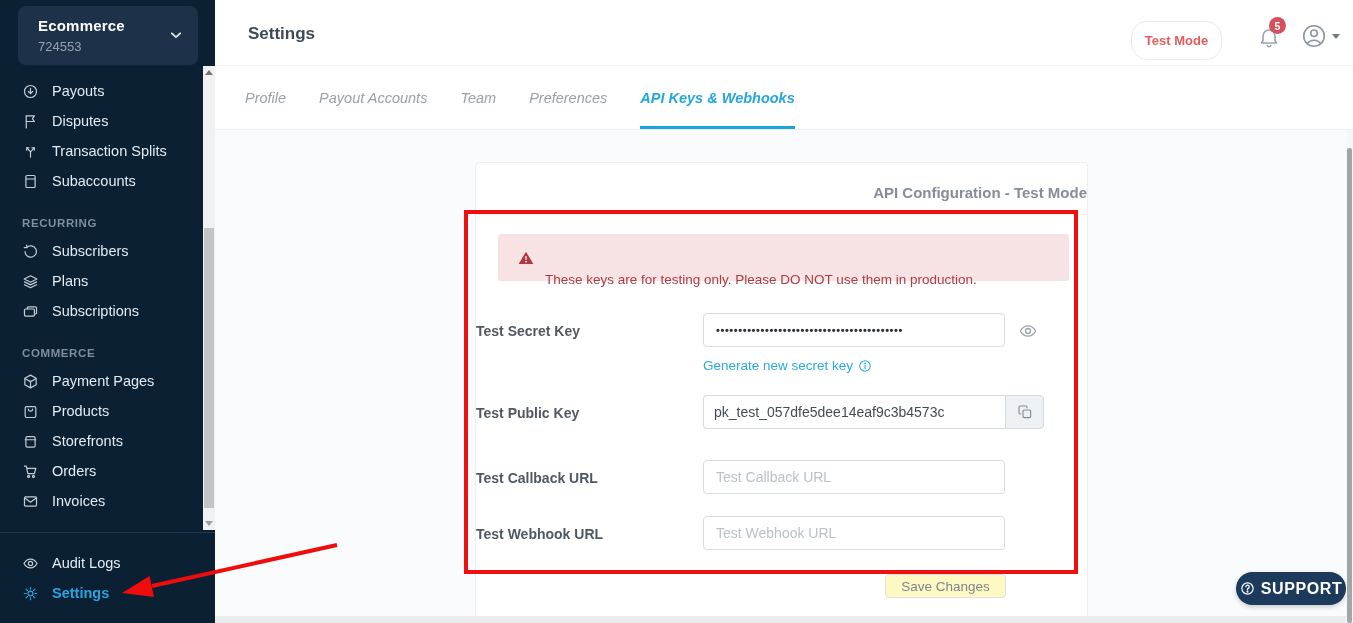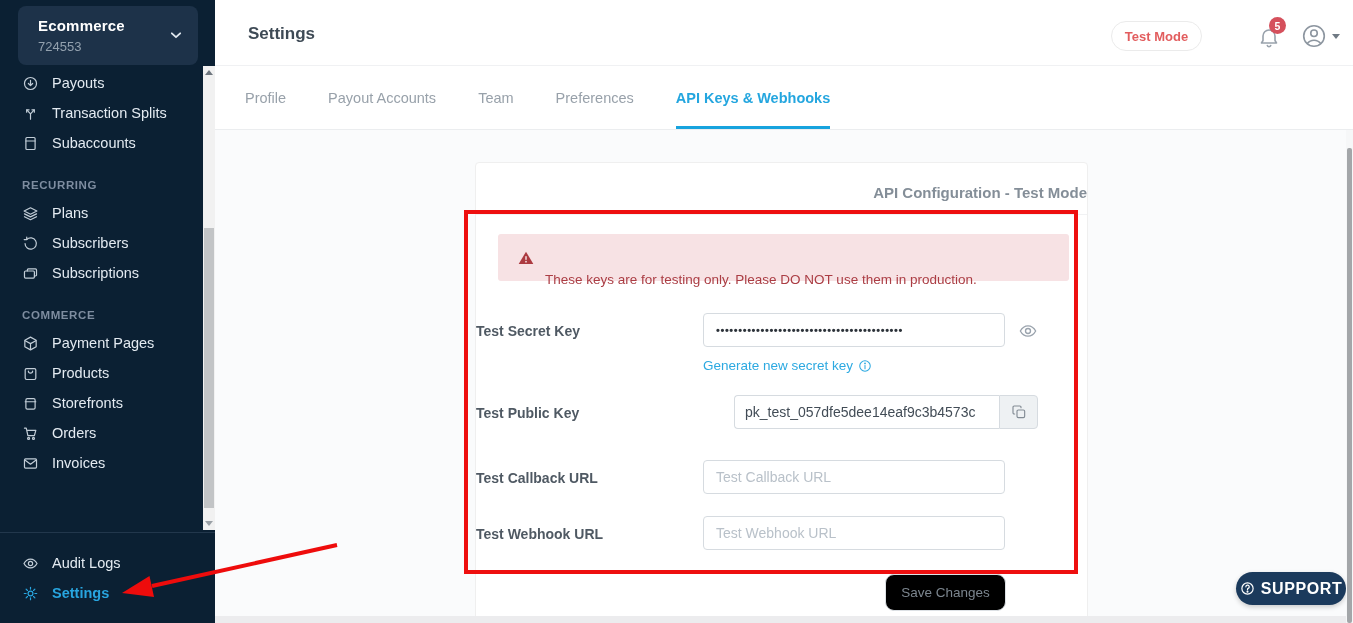--- a/index.html
+++ b/index.html
@@ -7,73 +7,73 @@
   body { font-family:"Liberation Sans","DejaVu Sans",sans-serif; background:#fafbfc; position:relative; }
   .screen { position:absolute; inset:0; width:1353px; height:623px; overflow:hidden; }
 
   
   .sidebar { position:absolute; left:0; top:0; width:215px; height:623px; background:#0b2033; z-index:5; }
   .biz-switcher { position:absolute; left:18px; top:6px; width:180px; height:59px; background:#1d3249; border-radius:8px; cursor:pointer; }
   .biz-name { position:absolute; left:20px; top:11px; font-size:15px; font-weight:700; color:#ffffff; letter-spacing:.2px; }
   .biz-id { position:absolute; left:20px; top:33px; font-size:13px; color:#93a1ae; }
   .biz-chevron { position:absolute; right:12px; top:19px; width:20px; height:20px; color:#dfe7ee; }
   .side-scroll { position:absolute; left:0; top:66px; width:215px; height:464px; overflow:hidden; }
-  .nav-list { padding-top:2px; }
+  .nav-list { padding-top:2px;margin-top:8px; }
   .nav-item { height:30px; display:flex; align-items:center; padding-left:22px; gap:13px; color:#e3eaf1; font-size:14.5px; cursor:pointer; }
   .nav-item .ic { width:17px; height:17px; color:#c2cdd7; flex:0 0 17px; }
   .nav-header { height:26px; margin-top:14px; display:flex; align-items:center; padding-left:22px; font-size:11.5px; font-weight:700; letter-spacing:.6px; color:#7e8da0; }
   .side-scrollbar { position:absolute; right:0; top:0; width:12px; height:464px; background:#f1f1f1; }
   .sb-arrow { position:absolute; left:0; width:12px; height:13px; display:flex; align-items:center; justify-content:center; background:#f1f1f1; cursor:pointer; }
   .sb-arrow.up { top:0; } .sb-arrow.down { bottom:0; }
   .tri-up { width:0; height:0; border-left:4px solid transparent; border-right:4px solid transparent; border-bottom:5px solid #6e767e; }
   .tri-down { width:0; height:0; border-left:4px solid transparent; border-right:4px solid transparent; border-top:5px solid #9aa0a6; }
   .side-thumb { position:absolute; left:1px; width:10px; top:162px; height:280px; background:#c2c4c6; }
   .side-divider { position:absolute; left:0; top:532px; width:215px; height:1px; background:#22374c; }
   .side-footer { position:absolute; left:0; top:548px; width:200px; }
   .side-footer .nav-item { height:30px; }
   .nav-item.active { color:#28a5df; font-weight:700; }
   .nav-item.active .ic { color:#28a5df; }
 
   
   .topbar { position:absolute; left:215px; top:0; width:1138px; height:66px; background:#ffffff; border-bottom:1px solid #f0f1f3; z-index:4; }
   .page-title { position:absolute; left:33px; top:24px; font-size:17px; font-weight:700; color:#3e4a55; }
-  .testmode-pill { position:absolute; left:896px; top:21px; width:91px; height:30px; border:1px solid #ebebeb; border-radius:16px; background:#fff; color:#e25d5e; font-size:13px; font-weight:700; display:flex; align-items:center; justify-content:center; cursor:pointer; }
+  .testmode-pill { position:absolute; left:916px; top:21px; width:91px; height:39px; border:1px solid #ebebeb; border-radius:16px; background:#fff; color:#e25d5e; font-size:13px; font-weight:700; display:flex; align-items:center; justify-content:center; cursor:pointer; }
   .bell-wrap { position:absolute; left:1042px; top:24px; width:24px; height:26px; cursor:pointer; }
   .bell-wrap .ic { width:22px; height:22px; color:#99a2ac; }
   .badge { position:absolute; left:12px; top:-7px; min-width:17px; height:17px; border-radius:9px; background:#d5505c; color:#fff; font-size:10.5px; font-weight:700; display:flex; align-items:center; justify-content:center; padding:0 4px; }
   .avatar-wrap { position:absolute; left:1086px; top:23px; display:flex; align-items:center; gap:5px; cursor:pointer; }
   .avatar-wrap .ic { width:26px; height:26px; color:#8d96a0; }
   .caret { width:0; height:0; border-left:4.5px solid transparent; border-right:4.5px solid transparent; border-top:5px solid #707a84; }
 
   
-  .tabbar { position:absolute; left:215px; top:66px; width:1138px; height:64px; background:#ffffff; border-bottom:1px solid #ebedef; display:flex; align-items:stretch; padding-left:30px; gap:42px; z-index:3; }
+  .tabbar { position:absolute; left:215px; top:66px; width:1138px; height:64px; background:#ffffff; border-bottom:1px solid #ebedef; display:flex; align-items:stretch; padding-left:30px; gap:33px; z-index:3;font-style:italic; }
   .tab { display:flex; align-items:center; font-size:14.5px; color:#98a1aa; cursor:pointer; position:relative; }
   .tab.active { color:#24a6df; font-weight:700; }
   .tab.active::after { content:""; position:absolute; left:0; right:0; bottom:0; height:3px; background:#17a3de; }
 
   
   .content { position:absolute; left:215px; top:130px; width:1138px; height:493px; background:#fafbfc; }
   .card { position:absolute; left:475px; top:162px; width:613px; height:455px; background:#ffffff; border:1px solid #efefef; border-radius:4px 4px 0 0; z-index:2; }
   .card-title { position:absolute; left:0; top:21px; width:100%; text-align:right; font-size:15px; font-weight:700; color:#848e98; }
   .card-divider { position:absolute; left:0; top:51px; width:100%; height:1px; background:#f1f2f4; }
   .banner { position:absolute; left:22px; top:71px; width:571px; height:47px; background:#f7e2e4; border-radius:3px; display:flex; align-items:center; padding-left:20px; gap:11px; }
   .banner .ic { width:16px; height:16px; flex:0 0 16px; }
   .banner-text { font-size:13.5px; color:#ab3d44;margin-top:44px; }
   .f-label { position:absolute; width:196px; text-align:left; font-size:14px; font-weight:700; color:#4f5963; }
   .t-input { position:absolute; left:227px; width:302px; height:34px; border:1px solid #d6dbe0; border-radius:4px; background:#fff; padding:0 12px; font-size:14px; color:#3f4952; outline:none; font-family:"Liberation Sans","DejaVu Sans",sans-serif; }
   .t-input::placeholder { color:#b9c1c9; }
   .masked { font-size:11px; letter-spacing:.6px; font-weight:700; color:#2b3138; }
   .eye-btn { position:absolute; left:542px; top:158px; width:20px; height:20px; color:#9aa3ad; cursor:pointer; }
   .gen-link { position:absolute; left:227px; top:195px; display:flex; align-items:flex-end; gap:5px; color:#2ca9e1; font-size:13.5px; cursor:pointer; }
   .gen-link .ic { width:14px; height:14px; color:#2ca9e1; }
-  .pk-group { position:absolute; left:227px; top:232px; width:304px; height:34px; display:flex;margin-left:31px; }
+  .pk-group { position:absolute; left:227px; top:232px; width:341px; height:34px; display:flex; }
   .pk-input { flex:1; border:1px solid #d6dbe0; border-right:none; border-radius:4px 0 0 4px; padding:0 10px; font-size:14px; color:#424c56; outline:none; min-width:0; font-family:"Liberation Sans","DejaVu Sans",sans-serif; }
   .copy-btn { width:39px; border:1px solid #d6dbe0; border-radius:0 4px 4px 0; background:#eef1f3; display:flex; align-items:center; justify-content:center; cursor:pointer; }
   .copy-btn .ic { width:16px; height:16px; color:#828b94; }
-  .save-btn { position:absolute; left:409px; top:411px; width:121px; height:37px; background:#000000; border:1px solid #dde1e5; border-radius:9px; color:#7c868f; font-size:13.5px; display:flex; align-items:center; justify-content:center; cursor:pointer; }
+  .save-btn { position:absolute; left:409px; top:411px; width:121px; height:24px; background:#fef9c3; border:1px solid #dde1e5; border-radius:4px; color:#7c868f; font-size:13.5px; display:flex; align-items:center; justify-content:center; cursor:pointer; }
 
   
   .red-rect { position:absolute; left:464px; top:210px; width:614px; height:364px; border:4px solid #ee0f0f; z-index:10; pointer-events:none; }
   .arrow-svg { position:absolute; left:0; top:0; width:1353px; height:623px; z-index:12; pointer-events:none; }
   .support-btn { position:absolute; left:1236px; top:572px; width:110px; height:33px; background:#1b3a5c; border-radius:17px; display:flex; align-items:center; justify-content:center; gap:6px; z-index:15; cursor:pointer; box-shadow:0 2px 5px rgba(0,0,0,.2); }
   .support-btn .ic { width:15px; height:15px; color:#ffffff; }
   .support-label { color:#ffffff; font-size:16px; font-weight:700; letter-spacing:.6px; }
   .bottom-strip { position:absolute; left:215px; top:616px; width:1138px; height:7px; background:#ececee; z-index:3; }
   .page-scrollbar { position:absolute; left:1346px; top:130px; width:7px; height:493px; background:#f6f7f8; z-index:20; }
   .page-thumb { position:absolute; left:1px; top:18px; width:5px; height:475px; background:#a3a6a9; border-radius:2px; cursor:pointer; }
@@ -101,53 +101,62 @@
               <svg viewBox="0 0 24 24" fill="none" stroke="currentColor" stroke-width="1.7" stroke-linecap="round" stroke-linejoin="round">
                 <circle cx="12" cy="12" r="8.5"></circle>
                 <path d="M12 7.5v7M9 12l3 3 3-3"></path>
               </svg>
             </span>
             <span>Payouts</span>
           </div>
           <div class="nav-item">
             <span class="ic">
               <svg viewBox="0 0 24 24" fill="none" stroke="currentColor" stroke-width="1.7" stroke-linecap="round" stroke-linejoin="round">
+                <path d="M6 21V4"></path>
+                <path d="M6 4h11.5l-2.8 4 2.8 4H6"></path>
+              </svg>
+            </span>
+            <span>Disputes</span>
+          </div>
+          <div class="nav-item">
+            <span class="ic">
+              <svg viewBox="0 0 24 24" fill="none" stroke="currentColor" stroke-width="1.7" stroke-linecap="round" stroke-linejoin="round">
                 <path d="M12 20v-7.5M12 12.5L6.8 7M12 12.5L17.2 7"></path>
                 <path d="M10 6.8H6.6v3.4M14 6.8h3.4v3.4"></path>
               </svg>
             </span>
             <span>Transaction Splits</span>
           </div>
           <div class="nav-item">
             <span class="ic">
               <svg viewBox="0 0 24 24" fill="none" stroke="currentColor" stroke-width="1.7" stroke-linecap="round" stroke-linejoin="round">
                 <rect x="5.5" y="3.5" width="13" height="17" rx="1.5"></rect>
                 <path d="M5.5 8.5h13"></path>
               </svg>
             </span>
             <span>Subaccounts</span>
           </div>
           <div class="nav-header">RECURRING</div>
           <div class="nav-item">
             <span class="ic">
               <svg viewBox="0 0 24 24" fill="none" stroke="currentColor" stroke-width="1.7" stroke-linecap="round" stroke-linejoin="round">
+                <path d="M4.3 12a8 8 0 1 0 2.4-5.7"></path>
+                <path d="M6.7 2.9v3.6H3.1"></path>
+              </svg>
+            </span>
+            <span>Subscribers</span>
+          </div>
+          <div class="nav-item">
+            <span class="ic">
+              <svg viewBox="0 0 24 24" fill="none" stroke="currentColor" stroke-width="1.7" stroke-linecap="round" stroke-linejoin="round">
                 <path d="M12 4L21 8.5 12 13 3 8.5 12 4z"></path>
                 <path d="M3.5 12.5L12 16.8l8.5-4.3M3.5 16.5L12 20.8l8.5-4.3"></path>
               </svg>
             </span>
             <span>Plans</span>
-          </div>
-          <div class="nav-item">
-            <span class="ic">
-              <svg viewBox="0 0 24 24" fill="none" stroke="currentColor" stroke-width="1.7" stroke-linecap="round" stroke-linejoin="round">
-                <path d="M4.3 12a8 8 0 1 0 2.4-5.7"></path>
-                <path d="M6.7 2.9v3.6H3.1"></path>
-              </svg>
-            </span>
-            <span>Subscribers</span>
           </div>
           <div class="nav-item">
             <span class="ic">
               <svg viewBox="0 0 24 24" fill="none" stroke="currentColor" stroke-width="1.7" stroke-linecap="round" stroke-linejoin="round">
                 <rect x="3.5" y="8.5" width="14" height="10" rx="1.5"></rect>
                 <path d="M7.5 8.5V7A1.5 1.5 0 0 1 9 5.5h10A1.5 1.5 0 0 1 20.5 7v7a1.5 1.5 0 0 1-1.5 1.5h-1.5"></path>
               </svg>
             </span>
             <span>Subscriptions</span>
           </div>

